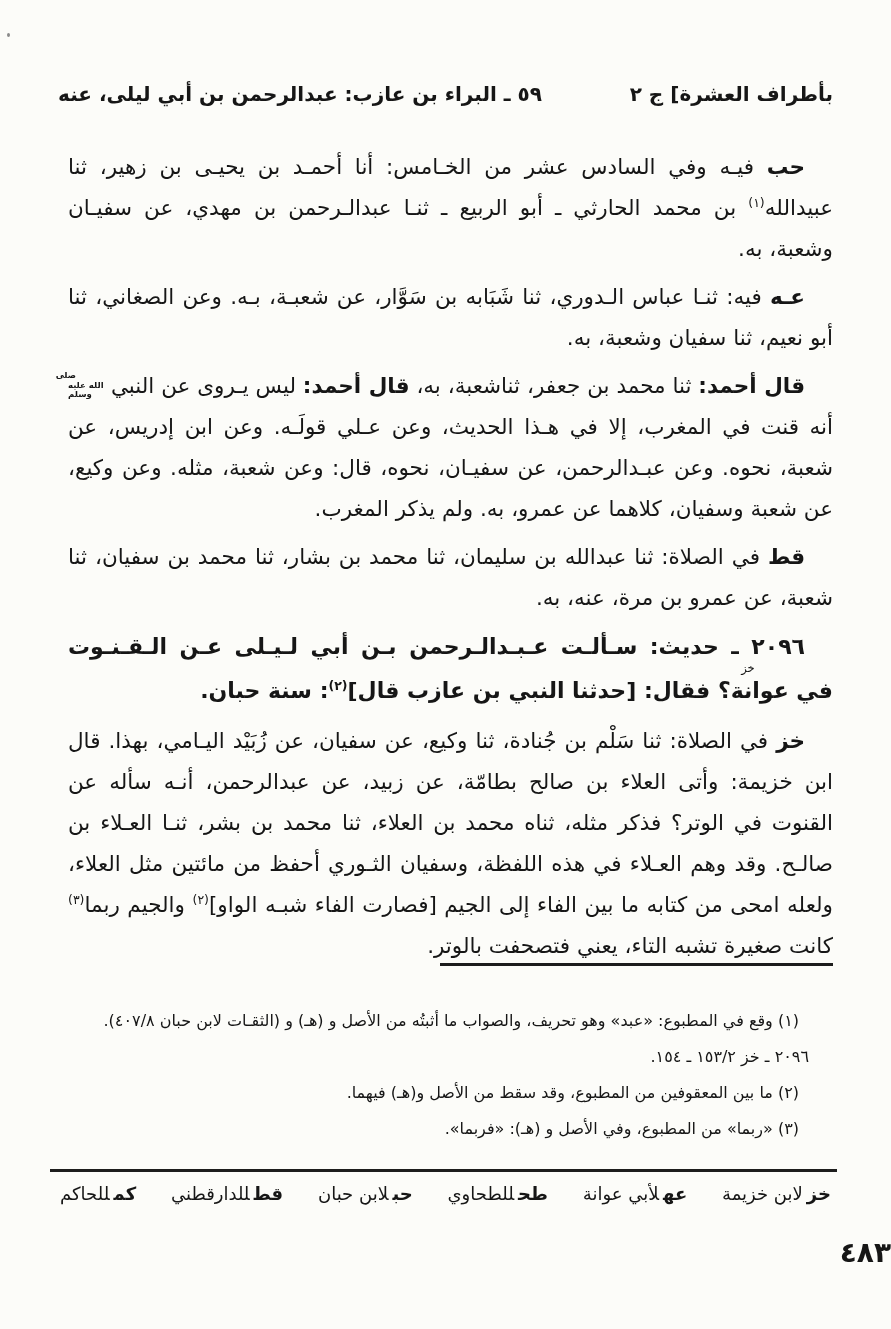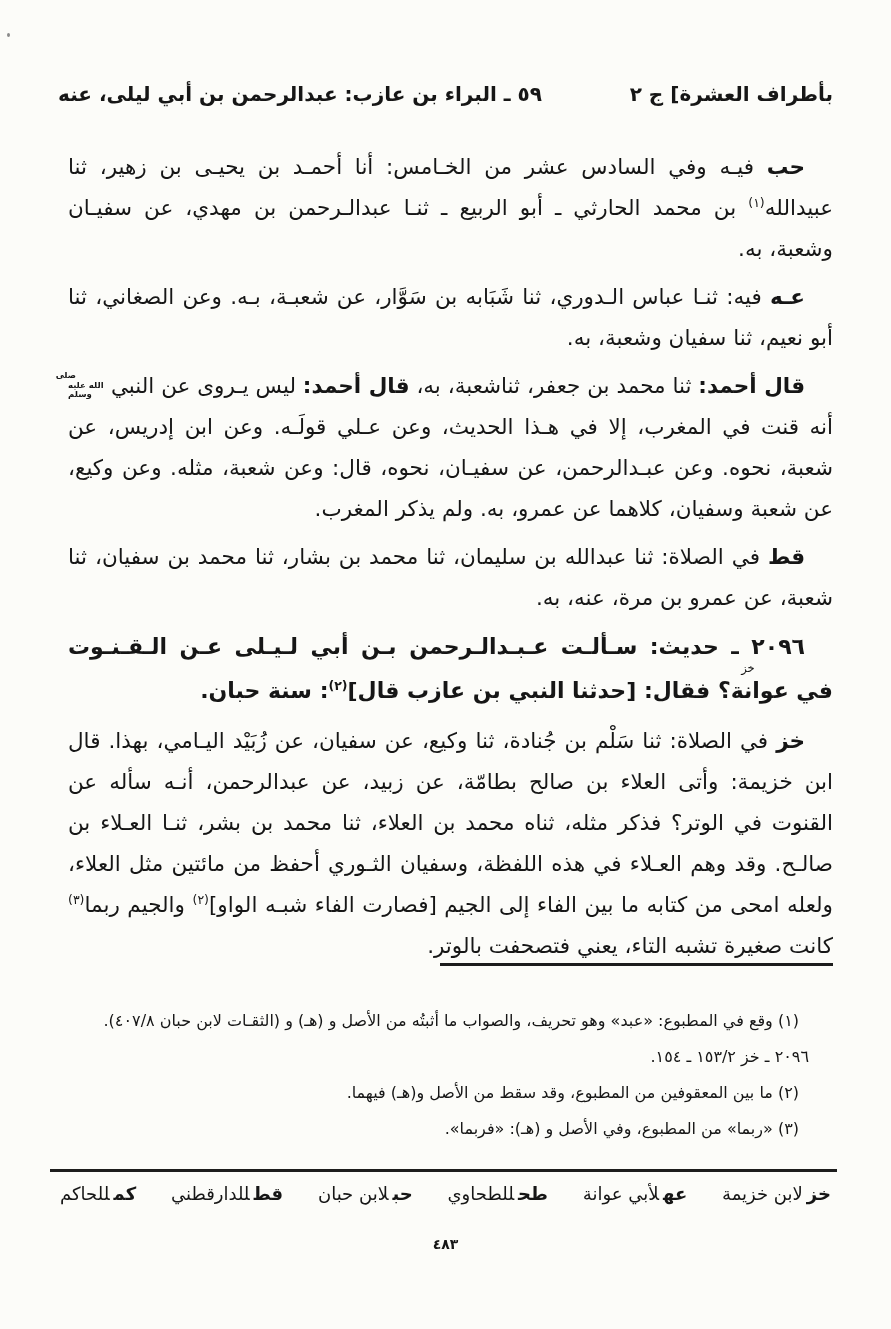--- a/index.html
+++ b/index.html
@@ -45,21 +45,21 @@
   .fn-ref{text-indent:24px;}
   .footer-rule{position:absolute;top:1169px;right:54px;left:50px;height:3px;background:#1d1d1d;}
   .legend{
     position:absolute;top:1183px;right:60px;left:60px;
     display:flex;justify-content:space-between;align-items:baseline;
     font-size:18px;white-space:nowrap;
   }
   .legend .abbr{font-weight:bold;margin-left:4px;}
   .page-number{
     position:absolute;top:1236px;left:0;right:0;
-    text-align:center;font-size:14px;font-weight:bold;
+    text-align:right;font-size:28px;font-weight:bold;
     letter-spacing:2px;
   }
 </style>
 </head>
 <body>
 
 <div class="page">
 
   <span class="artifact-dot"></span>
 

